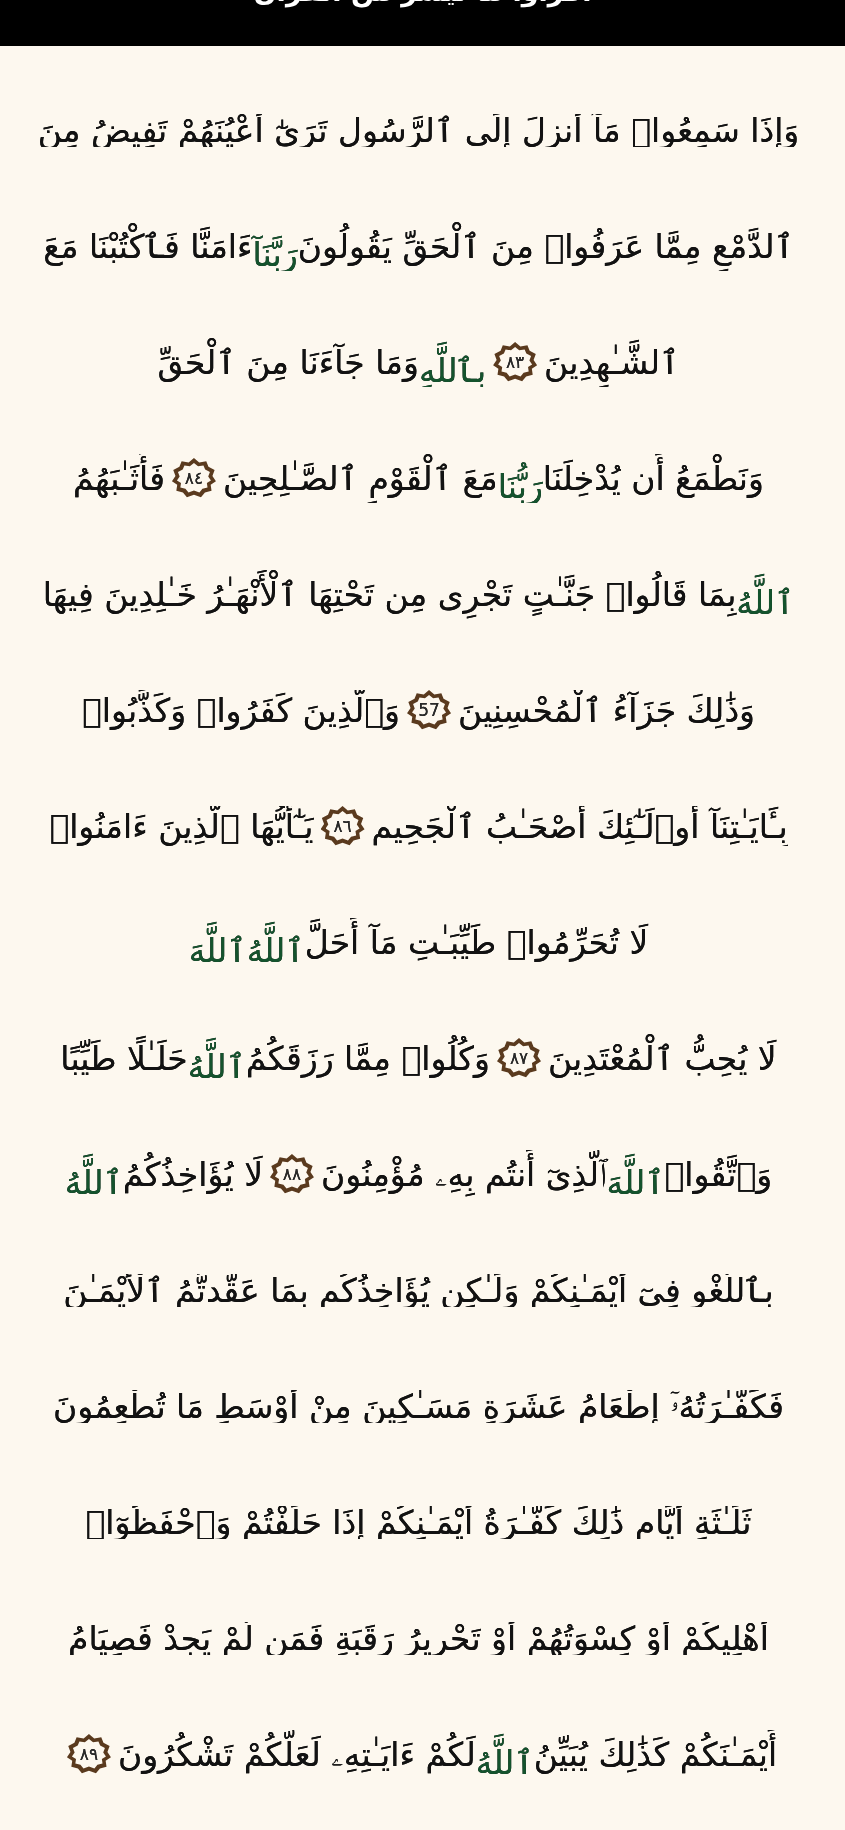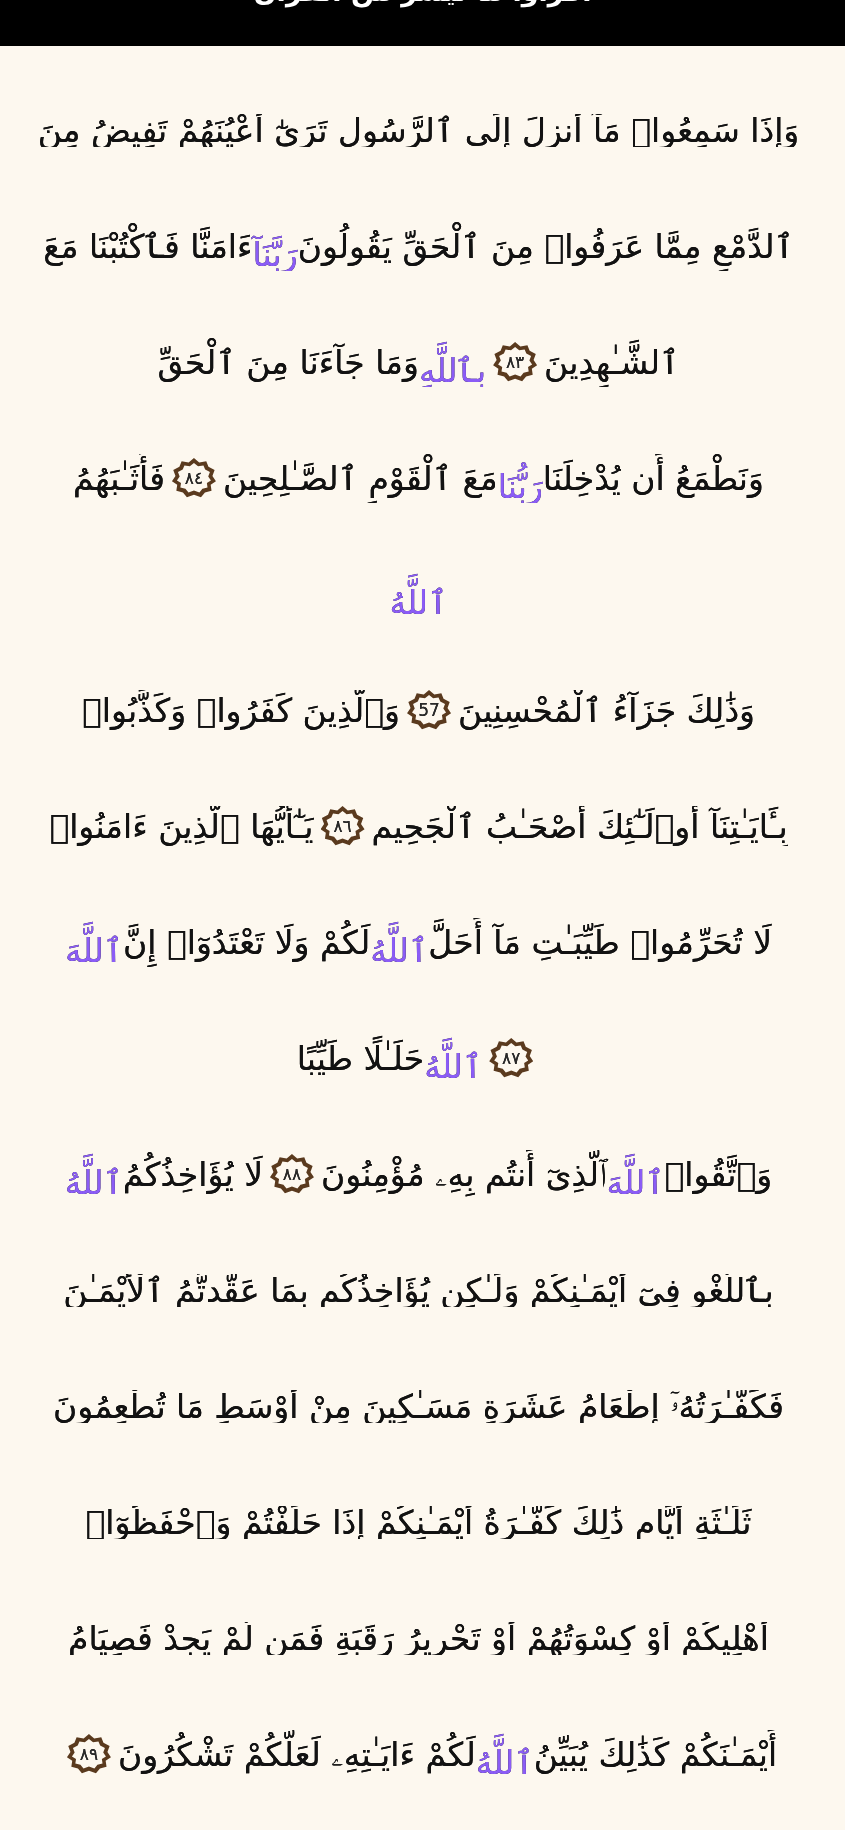--- a/index.html
+++ b/index.html
@@ -71,21 +71,21 @@
     white-space: nowrap;
     overflow: hidden;
     direction: rtl;
     font-family: "DejaVu Sans", "Liberation Sans", sans-serif;
     font-weight: 500;
     text-shadow: 0 0 0.3px #121212;
   }
 
   
   .jalalah {
-    color: #8b5cf6;
+    color: #14532d;
     margin-top: 16px;
   }
 
   
   .ayah-mark {
     display: inline-block;
     position: relative;
     width: 44px;
     height: 40px;
     margin: 0 7px;
@@ -179,20 +179,21 @@
             <span class="rosette"></span>
             <span class="inner"></span>
             <span class="num">٨٤</span>
           </span>
           <span class="txt">فَأَثَـٰبَهُمُ</span>
         </div>
       </div>
       <div class="line-wrap">
         <div class="ayah-line">
           <span class="txt jalalah">ٱللَّهُ</span>
+          <span class="txt"> بِمَا قَالُوا۟ جَنَّـٰتٍ تَجْرِى مِن تَحْتِهَا ٱلْأَنْهَـٰرُ خَـٰلِدِينَ فِيهَا</span>
         </div>
       </div>
       <div class="line-wrap">
         <div class="ayah-line">
           <span class="txt">وَذَٰلِكَ جَزَآءُ ٱلْمُحْسِنِينَ</span>
           <span class="ayah-mark">
             <span class="rosette"></span>
             <span class="inner"></span>
             <span class="num">57</span>
           </span>
@@ -207,31 +208,32 @@
             <span class="inner"></span>
             <span class="num">٨٦</span>
           </span>
           <span class="txt">يَـٰٓأَيُّهَا ٱلَّذِينَ ءَامَنُوا۟</span>
         </div>
       </div>
       <div class="line-wrap">
         <div class="ayah-line">
           <span class="txt">لَا تُحَرِّمُوا۟ طَيِّبَـٰتِ مَآ أَحَلَّ </span>
           <span class="txt jalalah">ٱللَّهُ</span>
-          <span class="txt"> لَكُمْ وَلَا تَعْتَدُوٓا۟ إِنَّ </span>
           <span class="txt jalalah">ٱللَّهَ</span>
         </div>
       </div>
       <div class="line-wrap">
         <div class="ayah-line">
+          <span class="txt">لَا يُحِبُّ ٱلْمُعْتَدِينَ</span>
           <span class="ayah-mark">
             <span class="rosette"></span>
             <span class="inner"></span>
             <span class="num">٨٧</span>
           </span>
+          <span class="txt">وَكُلُوا۟ مِمَّا رَزَقَكُمُ </span>
           <span class="txt jalalah">ٱللَّهُ</span>
           <span class="txt"> حَلَـٰلًا طَيِّبًا</span>
         </div>
       </div>
       <div class="line-wrap">
         <div class="ayah-line">
           <span class="txt">وَٱتَّقُوا۟ </span>
           <span class="txt jalalah">ٱللَّهَ</span>
           <span class="txt"> ٱلَّذِىٓ أَنتُم بِهِۦ مُؤْمِنُونَ</span>
           <span class="ayah-mark">

